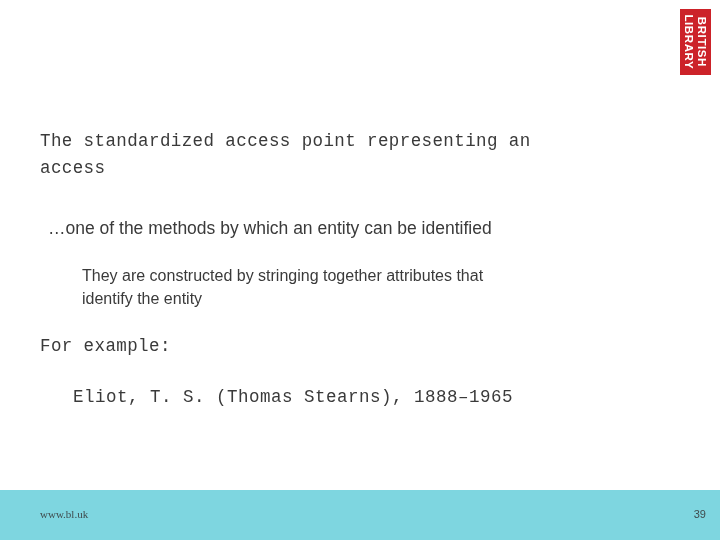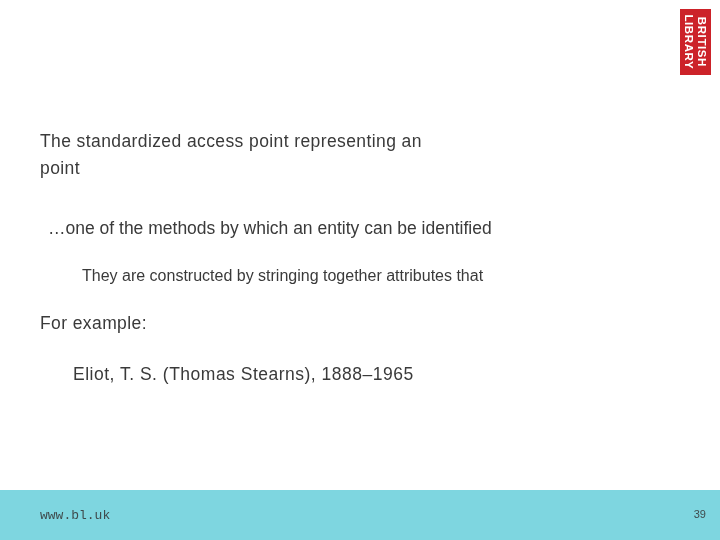--- a/index.html
+++ b/index.html
@@ -62,21 +62,21 @@
 
   
   .body-area {
     position: absolute;
     left: 40px;
     top: 128px;
     width: 640px;
   }
 
   .mono {
-    font-family: Liberation Sans, sans-serif;
+    font-family: Liberation Mono, monospace;
     color: #3a3a3a;
   }
   .sans {
     font-family: "Liberation Sans", sans-serif;
     color: #3a3a3a;
   }
 
   .lvl1-mono {
     font-size: 17.5px;
     line-height: 27px;
@@ -134,22 +134,22 @@
     left: 0;
     bottom: 0;
     width: 720px;
     height: 50px;
     background: #7ed6e0;
   }
   .footer-url {
     position: absolute;
     left: 40px;
     top: 18px;
-    font-family: Liberation Mono, monospace;
-    font-size: 13px;
+    font-family: Liberation Serif, serif;
+    font-size: 11px;
     color: #3f4b4d;
   }
   .footer-page {
     position: absolute;
     right: 14px;
     top: 18px;
     font-family: "Liberation Sans", sans-serif;
     font-size: 11px;
     color: #3f4b4d;
   }
@@ -163,29 +163,30 @@
     <div class="logo-text">
       <span>BRITISH</span>
       <span>LIBRARY</span>
     </div>
   </div>
 
 
   <div class="body-area">
 
     <div class="mono lvl1-mono">The standardized access point representing an</div>
-    <div class="mono lvl1-mono">point</div>
+    <div class="mono lvl1-mono">access</div>
 
     <div class="gap-a"></div>
 
     <div class="sans lvl1-sans">…one of the methods by which an entity can be identified</div>
 
     <div class="gap-d"></div>
 
     <div class="sans lvl2-sans">They are constructed by stringing together attributes that</div>
+    <div class="sans lvl2-sans">identify the entity</div>
 
     <div class="gap-b"></div>
 
     <div class="mono lvl1-mono">For example:</div>
 
     <div class="gap-c"></div>
 
     <div class="mono example-line">Eliot, T. S. (Thomas Stearns), 1888–1965</div>
 
   </div>

